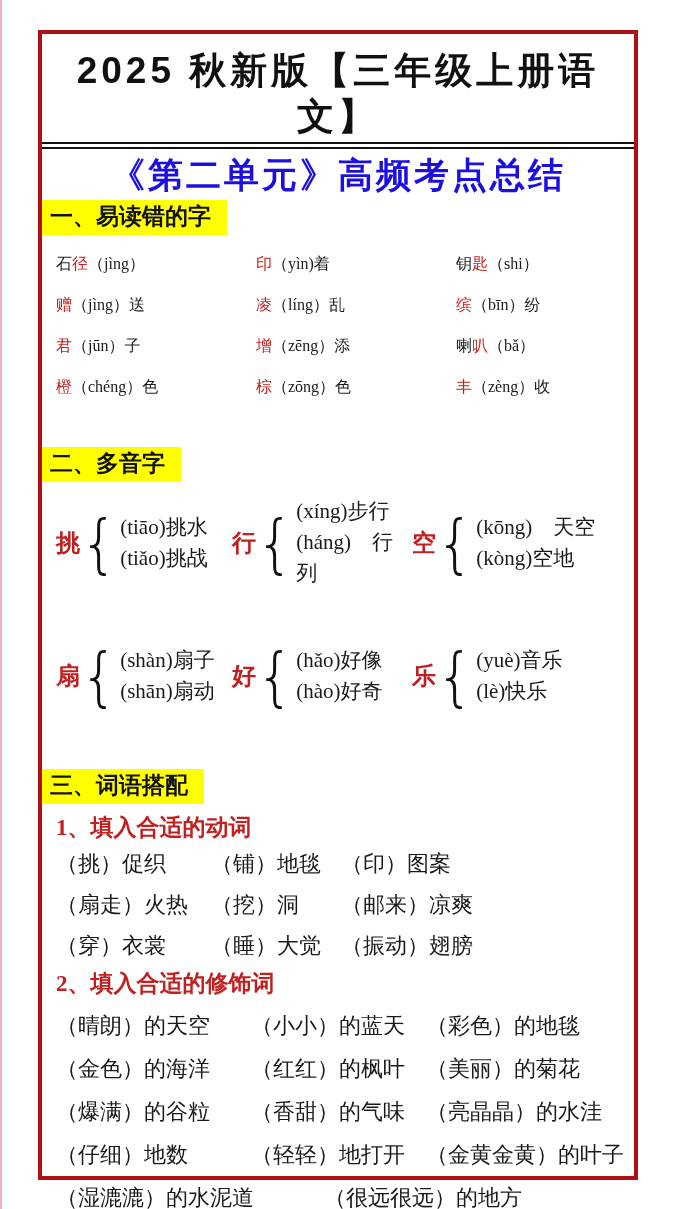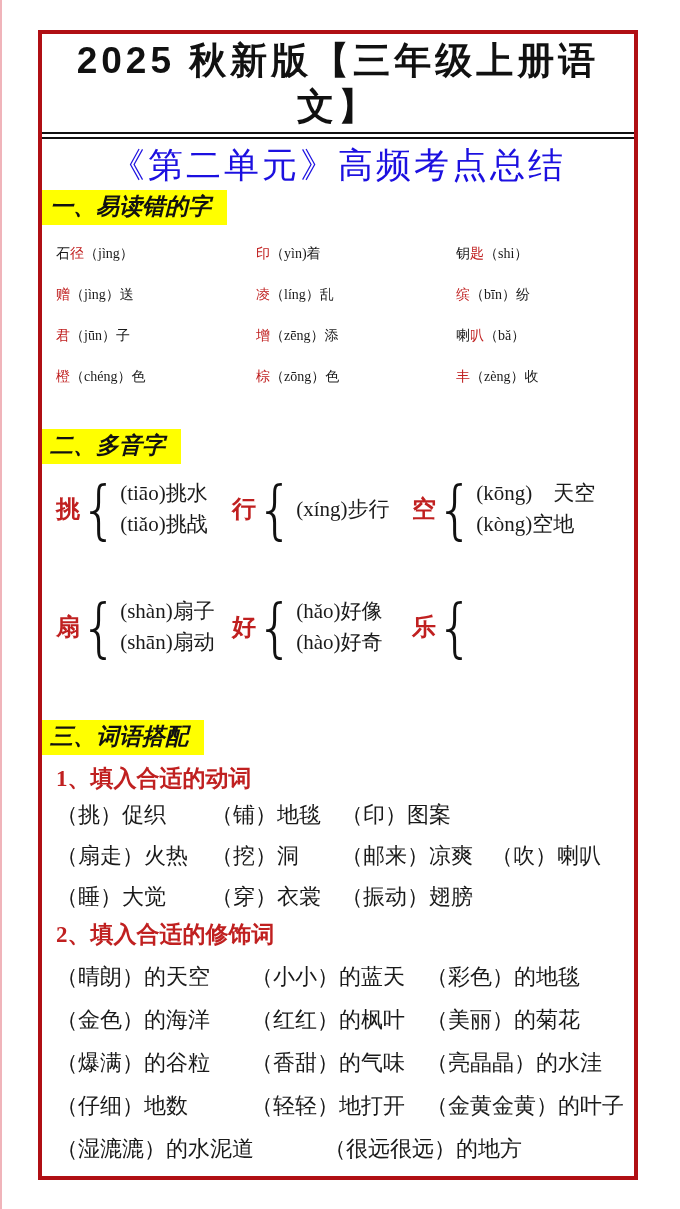--- a/index.html
+++ b/index.html
@@ -5,44 +5,44 @@
   html,body{margin:0;padding:0;}
   body{
     width:680px;height:1209px;background:#ffffff;position:relative;
     font-family:"Liberation Serif","DejaVu Serif",serif;color:#1a1a1a;
     overflow:hidden;
   }
   .left-edge{position:absolute;left:0;top:0;width:2px;height:1209px;background:#f0b4ba;}
   .frame{
     position:absolute;left:38px;top:30px;width:600px;height:1150px;
     box-sizing:border-box;border:4px solid var(--border,#b00f14);
-    padding-top:4px;
+    padding-top:14px;
   }
   .title-wrap{text-align:center;}
   .title{
     display:inline-block;font-family:"Liberation Sans","DejaVu Sans",sans-serif;
     font-weight:bold;font-size:37px;line-height:1.25;letter-spacing:4px;
     color:#111;border-bottom:7px double #111;padding:0 4px 1px 4px;
   }
   .subtitle{
     text-align:center;font-family:"Liberation Sans","DejaVu Sans",sans-serif;
-    font-weight:normal;font-size:35px;line-height:1.25;letter-spacing:3px;
+    font-weight:bold;font-size:35px;line-height:1.25;letter-spacing:3px;
     color:var(--blue,#1c10e0);margin-top:4px;
   }
   .sec-head{
     display:inline-block;background:var(--highlight,#ffff00);
     font-weight:bold;font-size:23px;line-height:1.3;
-    padding:2px 16px 3px 8px;color:#111;font-style:italic;
+    padding:2px 16px 3px 8px;color:#111;
   }
   .sec-head.sec1{margin-top:4px;}
   .sec-head.sec2{margin-top:28px;}
   .sec-head.sec3{margin-top:62px;}
   .char-grid{
     display:grid;grid-template-columns:200px 200px 1fr;
-    margin:8px 0 4px 14px;font-size:14px;line-height:41px;
+    margin:8px 0 12px 14px;font-size:16px;line-height:41px;
   }
   .red{color:var(--red,#c02020);}
   .poly-row{display:flex;margin-left:14px;align-items:center;}
   .poly-row1{margin-top:14px;}
   .poly-row2{margin-top:56px;}
   .poly-group{display:flex;align-items:center;}
   .poly-row .poly-group:nth-child(1){width:176px;}
   .poly-row .poly-group:nth-child(2){width:180px;}
   .poly-char{color:var(--red,#c02020);font-weight:bold;font-size:24px;}
   .poly-brace{
@@ -113,20 +113,21 @@
         <div class="poly-lines">
           <div>(tiāo)挑水</div>
           <div>(tiǎo)挑战</div>
         </div>
       </div>
       <div class="poly-group">
         <span class="poly-char">行</span>
         <span class="poly-brace">{</span>
         <div class="poly-lines">
           <div>(xíng)步行</div>
+          <div>(háng)　行列</div>
         </div>
       </div>
       <div class="poly-group">
         <span class="poly-char">空</span>
         <span class="poly-brace">{</span>
         <div class="poly-lines">
           <div>(kōng)　天空</div>
           <div>(kòng)空地</div>
         </div>
       </div>
@@ -144,44 +145,47 @@
         <span class="poly-char">好</span>
         <span class="poly-brace">{</span>
         <div class="poly-lines">
           <div>(hǎo)好像</div>
           <div>(hào)好奇</div>
         </div>
       </div>
       <div class="poly-group">
         <span class="poly-char">乐</span>
         <span class="poly-brace">{</span>
+        <div class="poly-lines">
+          <div>(yuè)音乐</div>
+          <div>(lè)快乐</div>
+        </div>
       </div>
     </div>
 
   <div>
     <span class="sec-head sec3">三、词语搭配</span>
   </div>
 
   <div class="red-sub">1、填入合适的动词</div>
 
   <div class="vrows" id="verb-rows">
       <div class="vrow">
         <span>（挑）促织</span>
         <span>（铺）地毯</span>
         <span>（印）图案</span>
       </div>
       <div class="vrow">
         <span>（扇走）火热</span>
         <span>（挖）洞</span>
         <span>（邮来）凉爽</span>
-        <span>（吹）喇叭</span>
       </div>
       <div class="vrow">
+        <span>（穿）衣裳</span>
         <span>（睡）大觉</span>
-        <span>（穿）衣裳</span>
         <span>（振动）翅膀</span>
       </div>
     </div>
 
   <div class="red-sub sub2">2、填入合适的修饰词</div>
 
   <div class="mrows" id="mod-rows">
       <div class="mrow">
         <span>（晴朗）的天空</span>
         <span>（小小）的蓝天</span>

